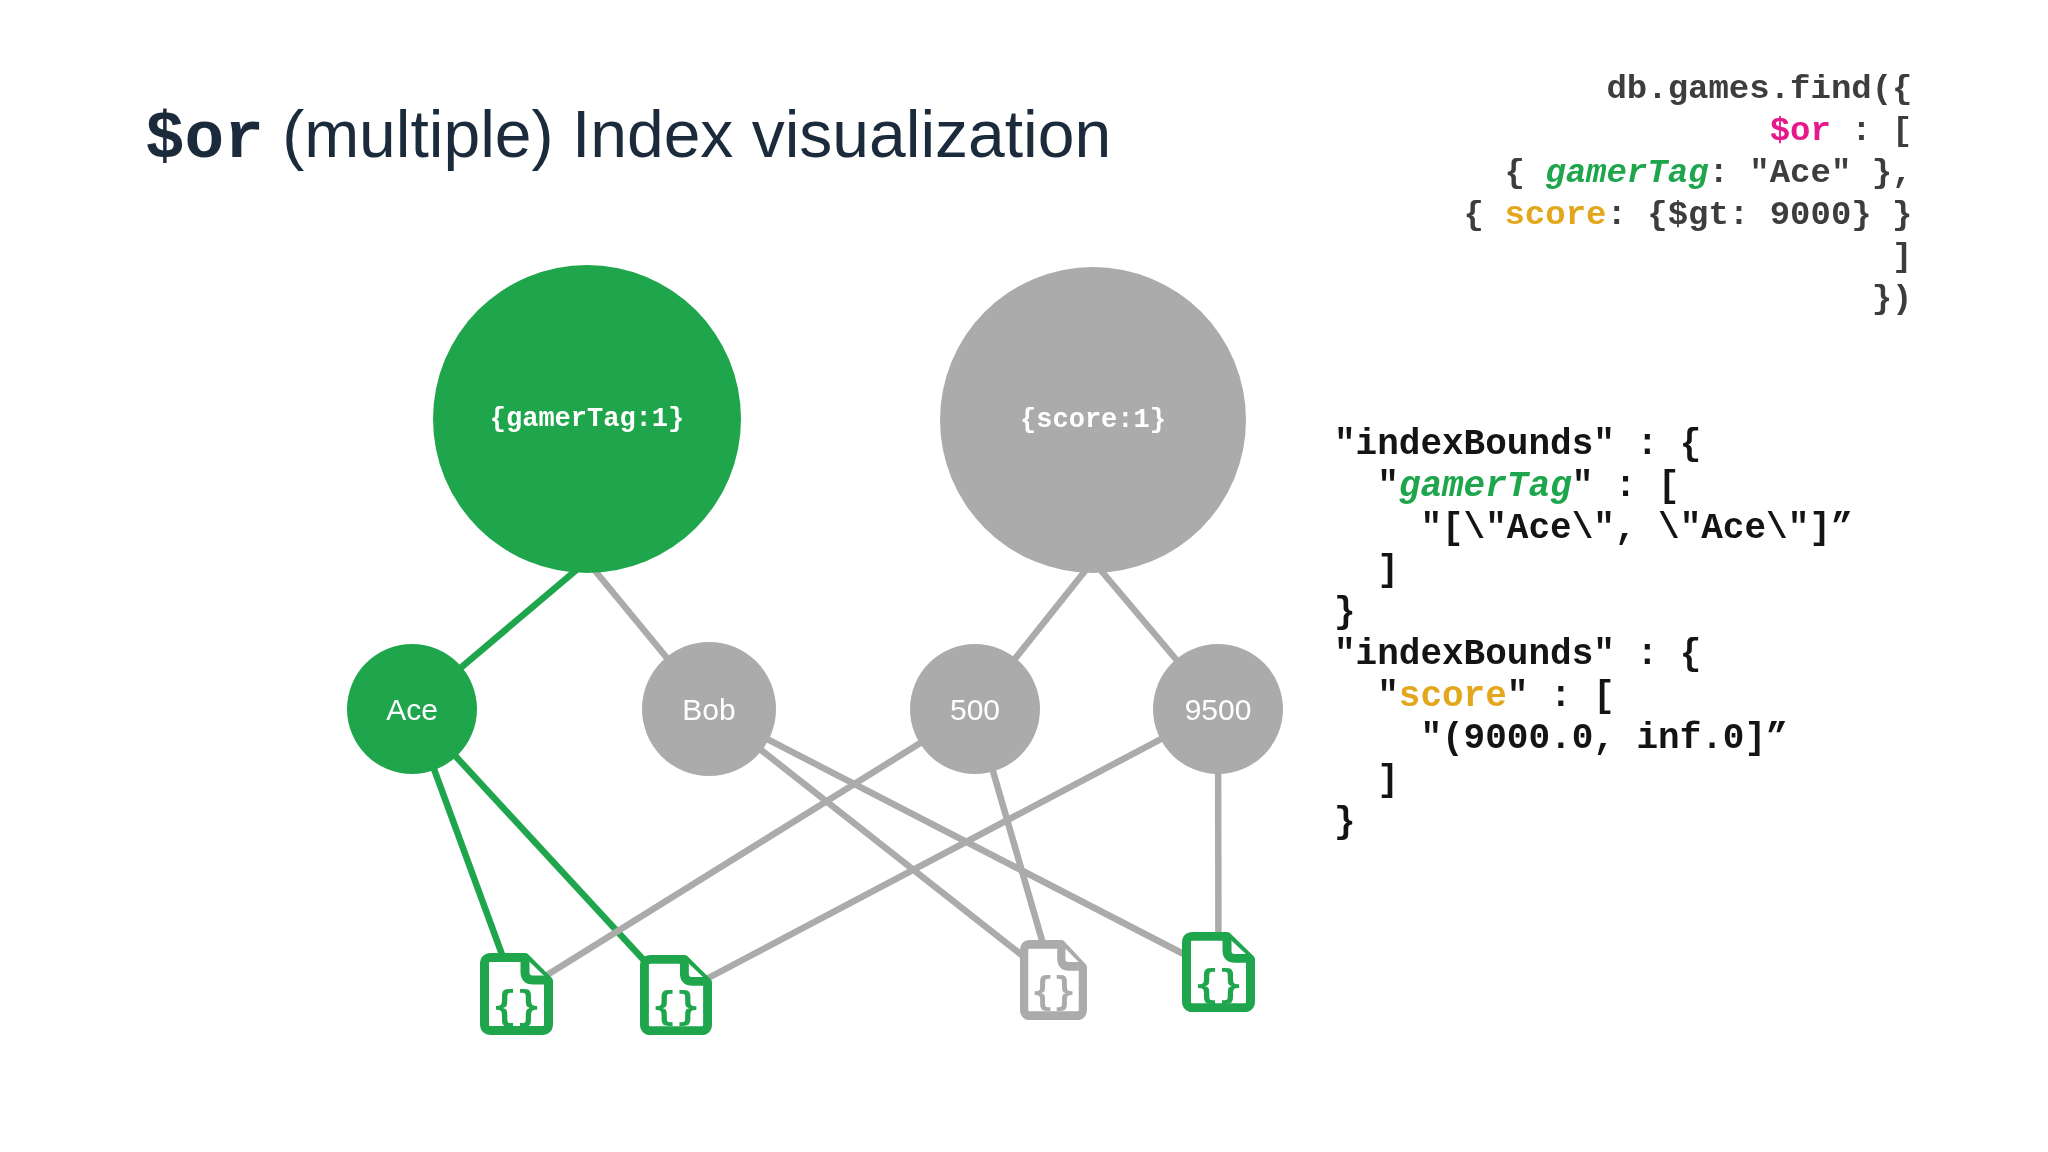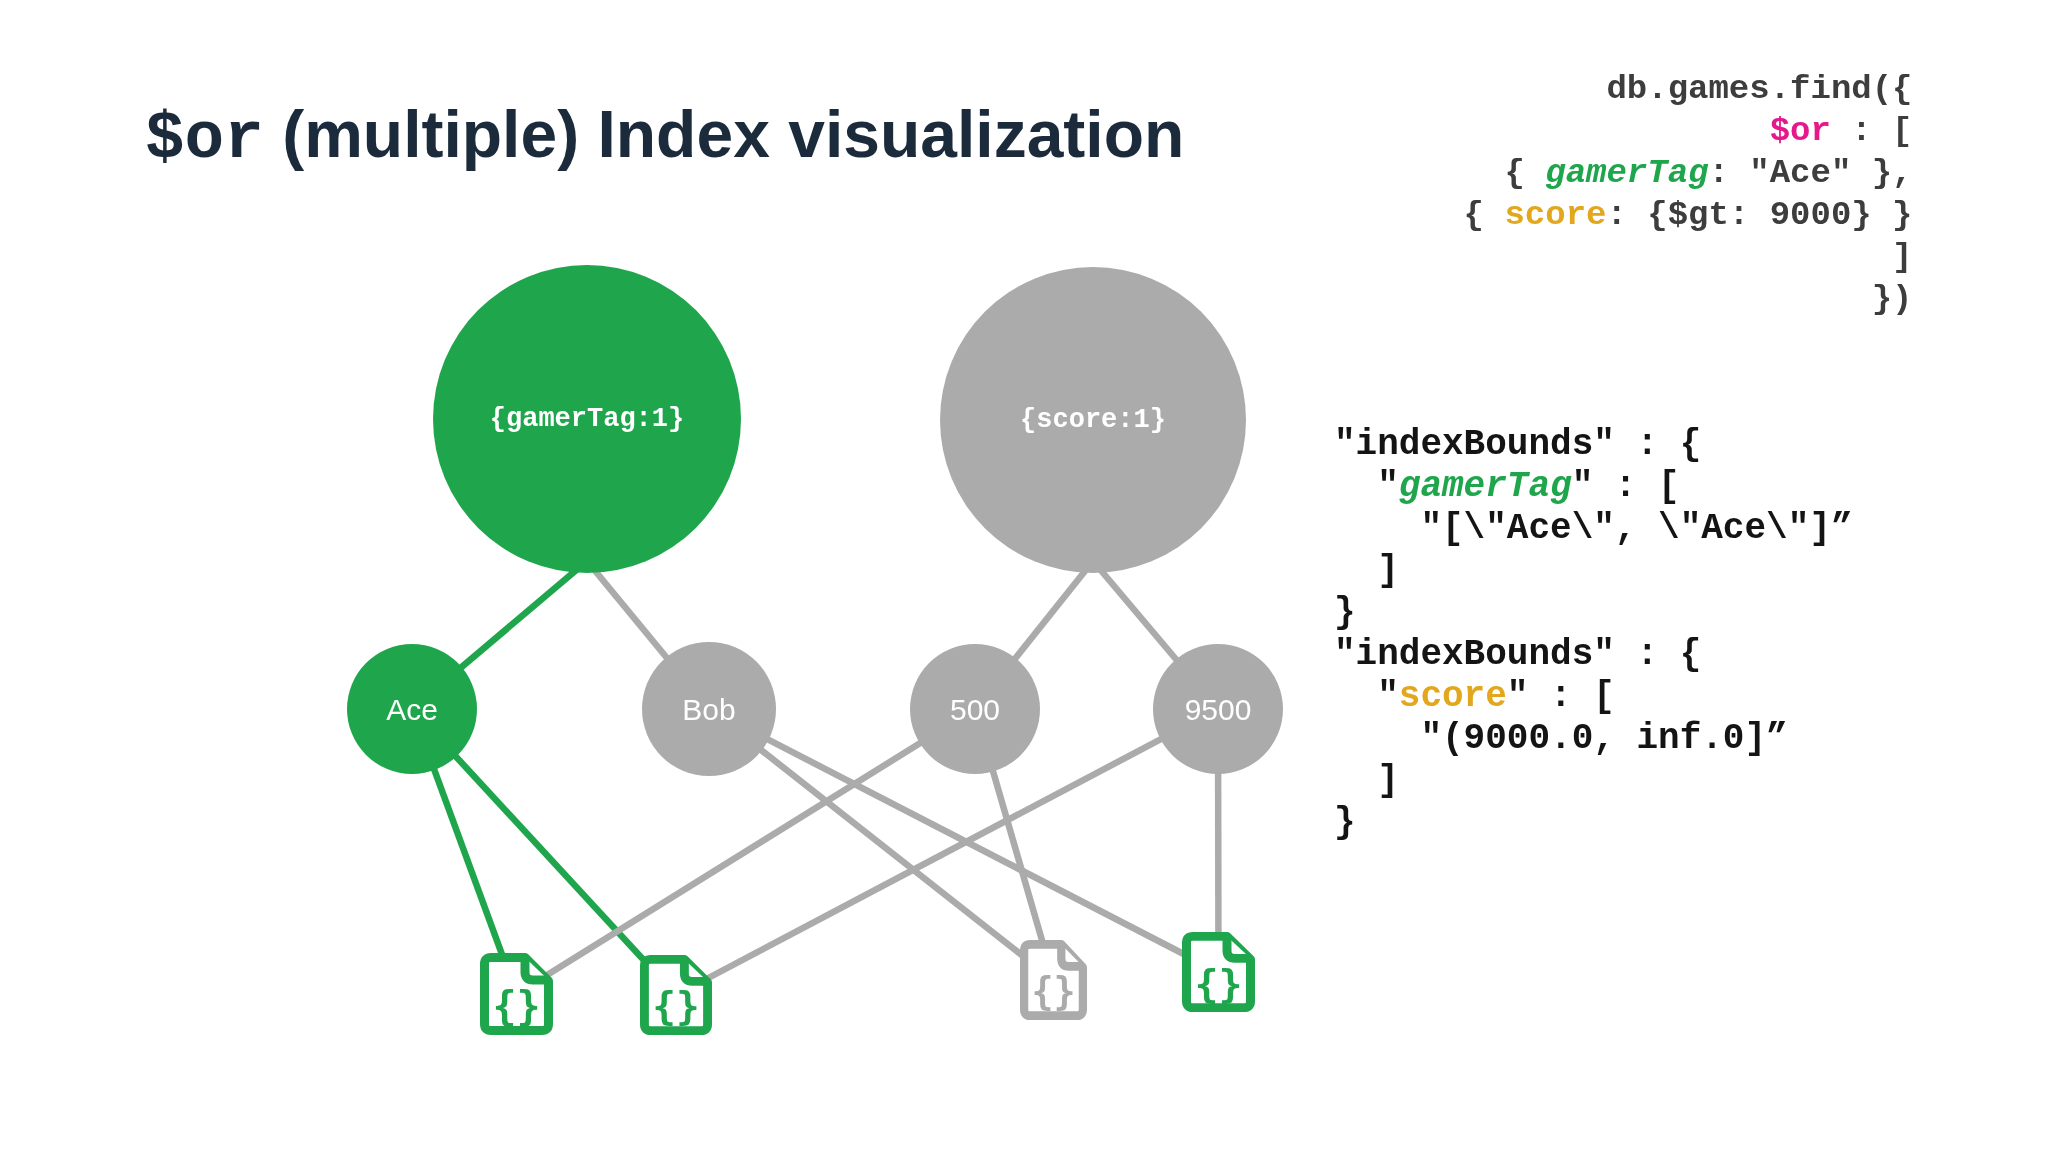--- a/index.html
+++ b/index.html
@@ -6,21 +6,21 @@
     --green:#1FA64D; --gray:#ABABAB; --navy:#1C2B3C;
     --code-base:#3D3D3D; --pink:#E6198C; --gold:#E3A71E; --dark:#141414;
   }
   html,body{margin:0;padding:0;}
   body{width:2048px;height:1152px;background:#ffffff;overflow:hidden;position:relative;
        font-family:"Liberation Sans", sans-serif;}
   .stage{position:absolute;inset:0;width:2048px;height:1152px;}
   .slide-title{position:absolute;left:145px;top:96px;white-space:nowrap;
     color:var(--navy);font-weight:bold;font-size:66px;letter-spacing:0px;}
   .slide-title .code-part{font-family:"Liberation Mono", monospace;font-weight:bold;}
-  .slide-title .text-part{font-family:"Liberation Sans", sans-serif;font-weight:bold;text-align:center;}
+  .slide-title .text-part{font-family:"Liberation Sans", sans-serif;font-weight:normal;text-align:center;}
   .codeblock{position:absolute;white-space:pre;font-family:"Liberation Mono", monospace;
     font-weight:bold;}
   #query-code{left:1382px;top:68px;font-size:34px;line-height:42px;text-align:right;}
   #bounds-code{left:1334px;top:424px;font-size:36px;line-height:42px;}
   .tok-base{color:var(--code-base);}
   .tok-pink{color:var(--pink);}
   .tok-green{color:var(--green);font-style:italic;}
   .tok-gold{color:var(--gold);}
   .tok-dark{color:var(--dark);}
   #diagram-svg{position:absolute;left:0;top:0;}

